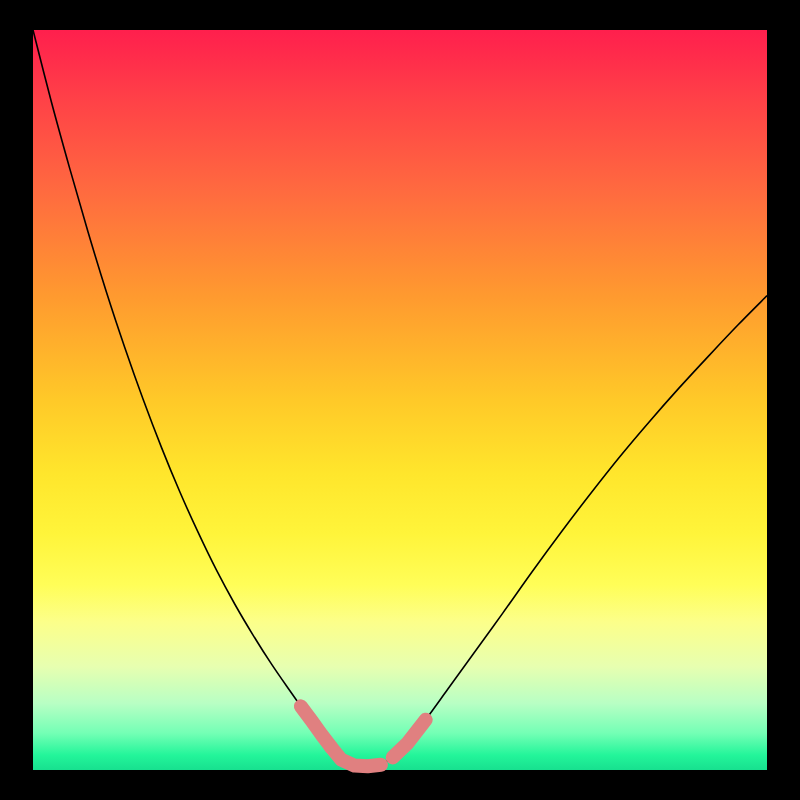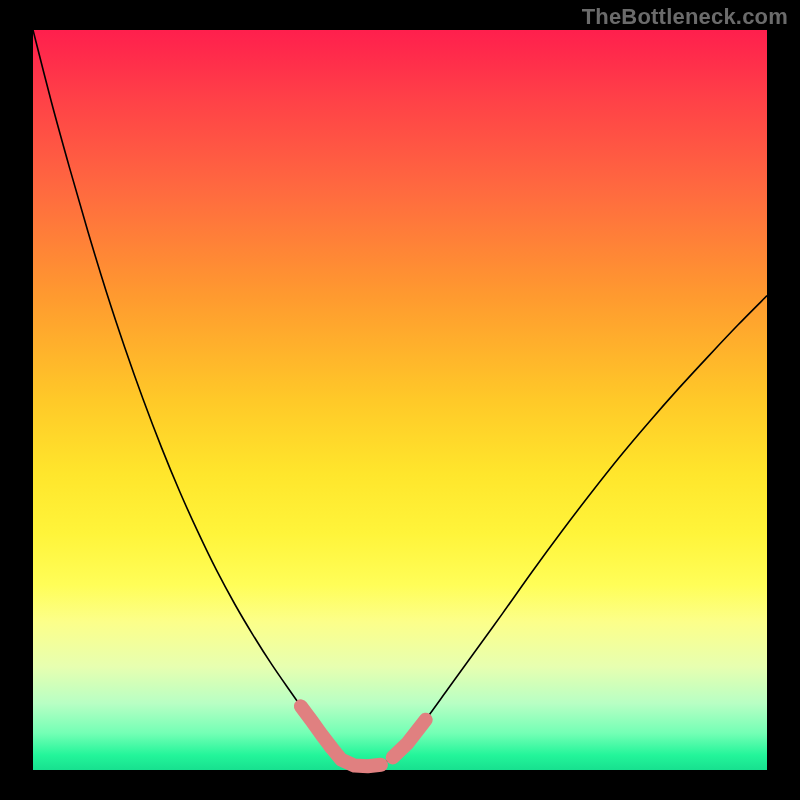--- a/index.html
+++ b/index.html
@@ -68,21 +68,20 @@
     stroke-width: 14;
     fill: none;
     stroke-linecap: round;
     stroke-linejoin: round;
   }
 </style>
 </head>
 <body>
 
 <div class="outer">
-  <div class="watermark">TheBottleneck.com</div>
   <div class="plot-area">
     <svg class="curves" viewBox="0 0 734 740" preserveAspectRatio="none">
       <path id="path-left-curve" class="curve-line" d="M 0 0 C 3.0583333333333336 11.96333333333333, 12.233333333333334 48.71666666666664, 18.35 71.77999999999997 C 24.46666666666667 94.8433333333333, 30.583333333333336 116.67333333333333, 36.7 138.38 C 42.81666666666667 160.08666666666667, 48.93333333333333 181.42333333333332, 55.05 202.01999999999998 C 61.166666666666664 222.61666666666665, 67.28333333333333 242.71999999999997, 73.4 261.96 C 79.51666666666668 281.2, 85.63333333333334 299.5766666666667, 91.75 317.46000000000004 C 97.86666666666666 335.34333333333336, 103.98333333333333 352.61, 110.1 369.26 C 116.21666666666665 385.90999999999997, 122.33333333333331 401.9433333333333, 128.45 417.36 C 134.56666666666666 432.7766666666667, 140.68333333333334 447.57666666666665, 146.8 461.76 C 152.91666666666669 475.9433333333333, 159.03333333333333 489.3866666666667, 165.15 502.46000000000004 C 171.26666666666668 515.5333333333334, 177.38333333333333 528.2366666666667, 183.5 540.2 C 189.61666666666667 552.1633333333334, 195.73333333333335 563.3866666666667, 201.85000000000002 574.24 C 207.9666666666667 585.0933333333334, 214.08333333333331 595.3299999999999, 220.2 605.3199999999999 C 226.31666666666666 615.31, 232.43333333333334 624.9300000000001, 238.55 634.1800000000001 C 244.66666666666669 643.4300000000001, 252.00666666666666 653.7900000000001, 256.9 660.82 C 261.7933333333333 667.85, 264.23999999999995 671.3033333333334, 267.90999999999997 676.36 C 271.58 681.4166666666666, 275.49466666666666 686.4733333333334, 278.92 691.16 C 282.3453333333334 695.8466666666666, 285.28133333333335 700.1633333333334, 288.462 704.48 C 291.6426666666666 708.7966666666666, 296.4136666666667 714.9633333333333, 298.004 717.06"></path>
       <path id="path-floor" class="curve-line" d="M 298.004 717.06 C 299.7166666666667 719.1566666666666, 304.3653333333333 726.5566666666666, 308.28 729.64 C 312.19466666666665 732.7233333333334, 317.088 734.4499999999999, 321.492 735.56 C 325.896 736.67, 330.3 736.4233333333333, 334.704 736.3 C 339.108 736.1766666666666, 345.714 735.0666666666667, 347.916 734.82"></path>
       <path id="path-right-curve" class="curve-line" d="M 347.916 734.82 C 349.87333333333333 733.5866666666667, 355.256 730.9966666666667, 359.65999999999997 727.42 C 364.06399999999996 723.8433333333332, 368.83500000000004 719.65, 374.34000000000003 713.36 C 379.845 707.07, 385.9616666666667 698.6833333333333, 392.69 689.68 C 399.4183333333333 680.6766666666666, 406.7583333333333 670.3166666666667, 414.71 659.34 C 422.66166666666663 648.3633333333333, 431.22499999999997 636.5233333333333, 440.4 623.8199999999999 C 449.575 611.1166666666666, 459.9733333333333 596.81, 469.76 583.12 C 479.5466666666667 569.4300000000001, 489.33333333333337 555.2466666666667, 499.12000000000006 541.68 C 508.90666666666675 528.1133333333332, 518.6933333333334 514.7933333333333, 528.48 501.72 C 538.2666666666667 488.6466666666667, 548.0533333333334 475.82, 557.84 463.24 C 567.6266666666667 450.66, 577.4133333333334 438.2033333333333, 587.2 426.24 C 596.9866666666667 414.2766666666667, 606.7733333333333 402.80666666666673, 616.56 391.46000000000004 C 626.3466666666666 380.11333333333334, 636.1333333333333 369.0133333333333, 645.92 358.15999999999997 C 655.7066666666666 347.3066666666666, 665.4933333333333 336.8233333333333, 675.28 326.34 C 685.0666666666666 315.8566666666666, 694.8533333333334 305.37333333333333, 704.64 295.26 C 714.4266666666666 285.14666666666665, 729.1066666666667 270.5933333333333, 734 265.65999999999997"></path>
       <path id="path-left-markers" class="marker-line" d="M 267.90999999999997 676.36 L 278.92 691.16 L 288.462 704.48 L 298.004 717.06"></path>
       <path id="path-floor-markers" class="marker-line" d="M 298.004 717.06 L 308.28 729.64 L 321.492 735.56 L 334.704 736.3 L 347.916 734.82"></path>
       <path id="path-right-markers" class="marker-line" d="M 359.65999999999997 727.42 L 374.34000000000003 713.36 L 392.69 689.68"></path>
     </svg>
   </div>

